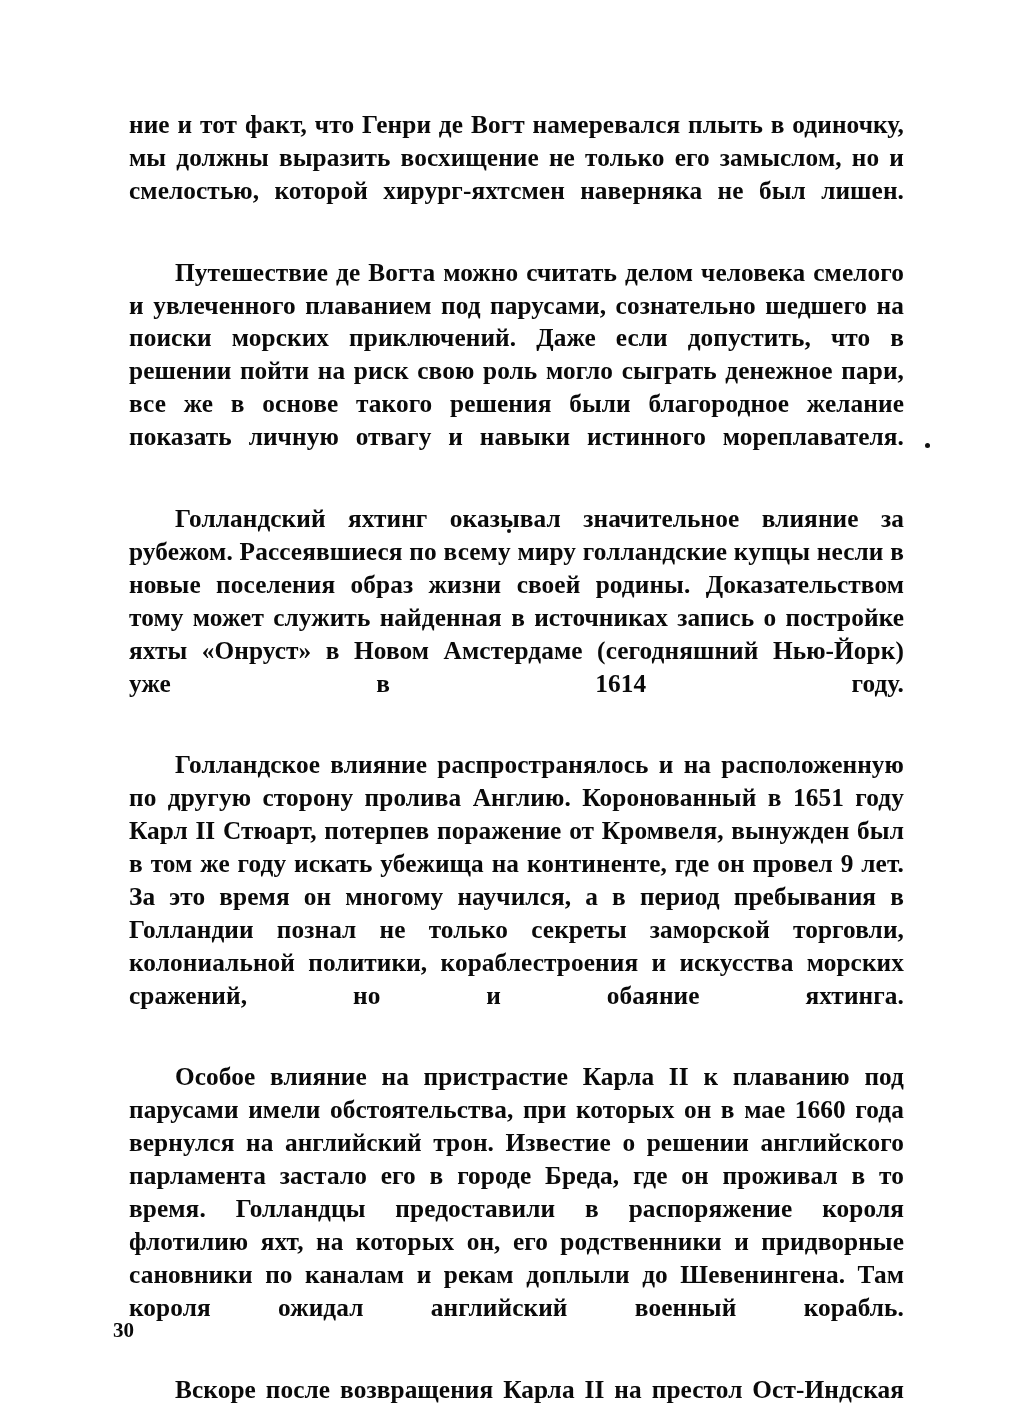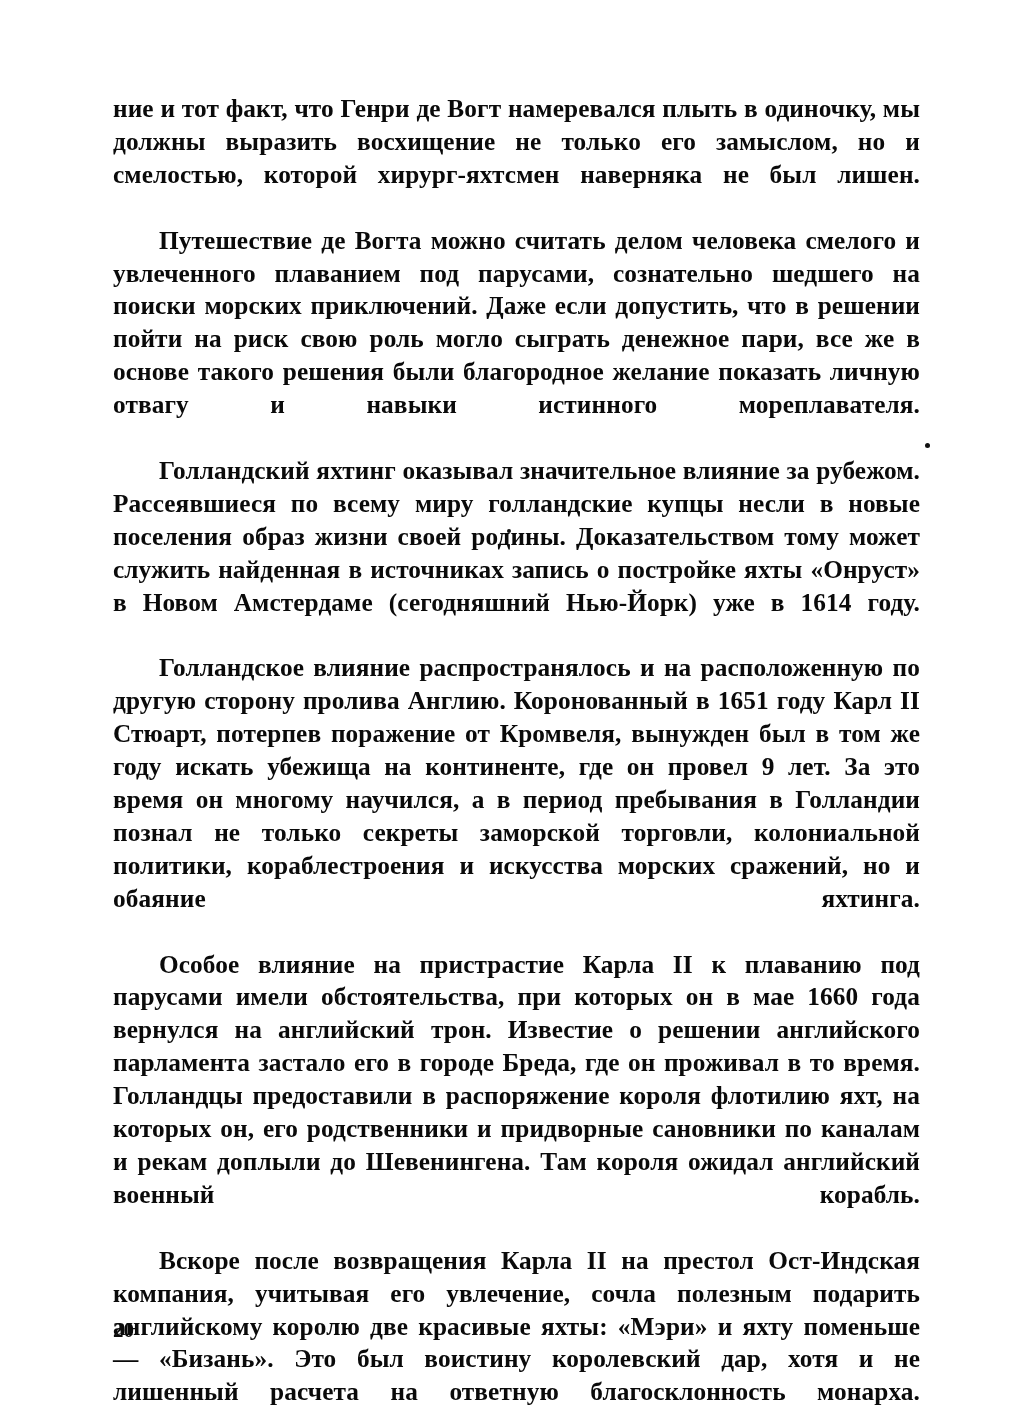--- a/index.html
+++ b/index.html
@@ -23,21 +23,21 @@
   }
 
   #text-block {
     position: absolute;
     left: 113px;
     top: 92px;
     width: 807px;
   }
 
   .para {
-    margin: 0;
+    margin: 16px;
     font-size: 25.3px;
     line-height: 32.9px;
     color: #0a0a0a;
     text-align: justify;
     text-indent: 46px;
     -webkit-font-smoothing: none;
     letter-spacing: 0.1px;
     word-spacing: 0.2px;
     font-weight: 600;
   }
@@ -97,15 +97,15 @@
     <p class="para">Голландский яхтинг оказывал значительное влияние за рубежом. Рассеявшиеся по всему миру голландские купцы несли в новые поселения образ жизни своей родины. Доказательством тому может служить найденная в источниках запись о постройке яхты «Онруст» в Новом Амстердаме (сегодняшний Нью-Йорк) уже в 1614 году.</p>
     <p class="para">Голландское влияние распространялось и на расположенную по другую сторону пролива Англию. Коронованный в 1651 году Карл II Стюарт, потерпев поражение от Кромвеля, вынужден был в том же году искать убежища на континенте, где он провел 9 лет. За это время он многому научился, а в период пребывания в Голландии познал не только секреты заморской торговли, колониальной политики, кораблестроения и искусства морских сражений, но и обаяние яхтинга.</p>
     <p class="para">Особое влияние на пристрастие Карла II к плаванию под парусами имели обстоятельства, при которых он в мае 1660 года вернулся на английский трон. Известие о решении английского парламента застало его в городе Бреда, где он проживал в то время. Голландцы предоставили в распоряжение короля флотилию яхт, на которых он, его родственники и придворные сановники по каналам и рекам доплыли до Шевенингена. Там короля ожидал английский военный корабль.</p>
     <p class="para">Вскоре после возвращения Карла II на престол Ост-Индская компания, учитывая его увлечение, сочла полезным подарить английскому королю две красивые яхты: «Мэри» и яхту поменьше — «Бизань». Это был воистину королевский дар, хотя и не лишенный расчета на ответную благосклонность монарха.</p>
 
   </div>
 
   <span class="speck" id="speck-right"></span>
   <span class="speck" id="speck-mid"></span>
 
-  <div id="page-number">20</div>
+  <div id="page-number">30</div>
 
 </div>
 
 </body></html>

